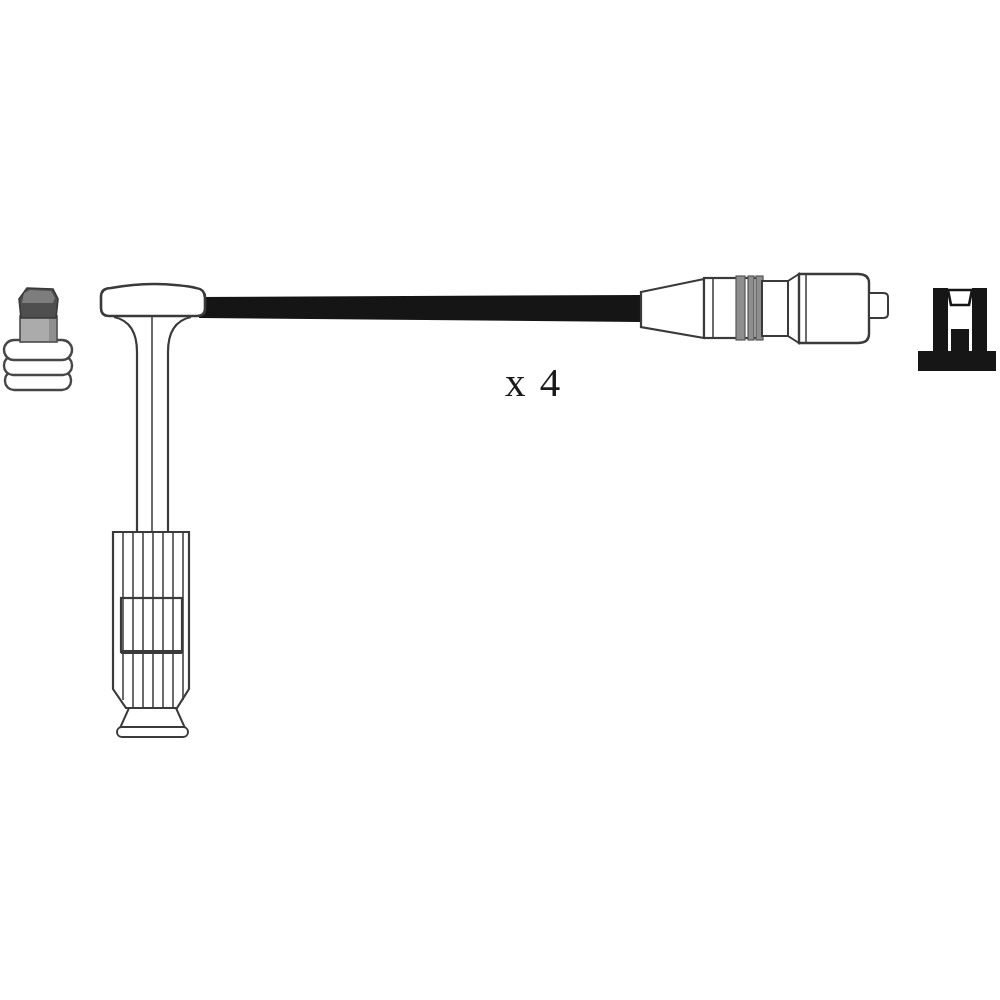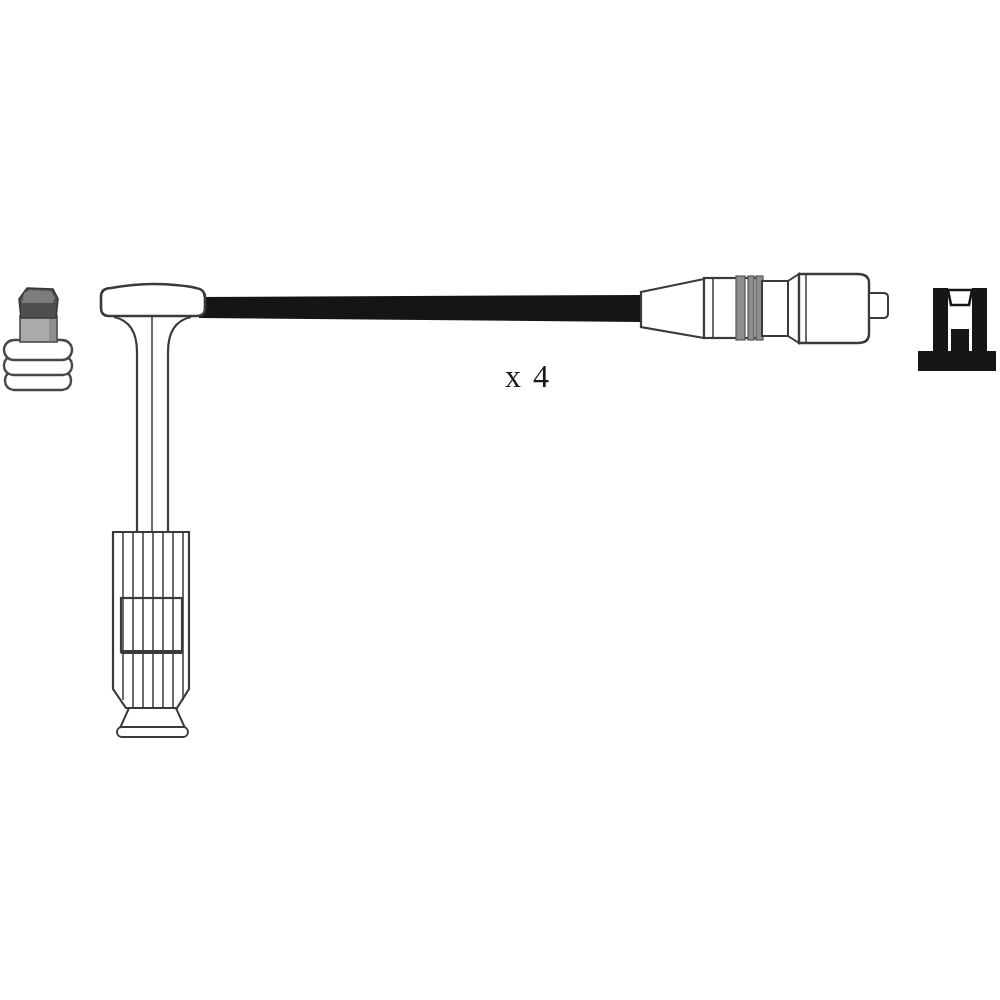--- a/index.html
+++ b/index.html
@@ -19,21 +19,21 @@
     position: absolute;
     top: 0;
     left: 0;
     width: 1000px;
     height: 1000px;
   }
   .qty-label {
     position: absolute;
     left: 505px;
     top: 358px;
-    font-size: 32px;
+    font-size: 41px;
     letter-spacing: 2px;
     color: #1a1a1a;
     user-select: none;
   }
 </style>
 </head>
 <body>
 
 <div class="canvas">
 

